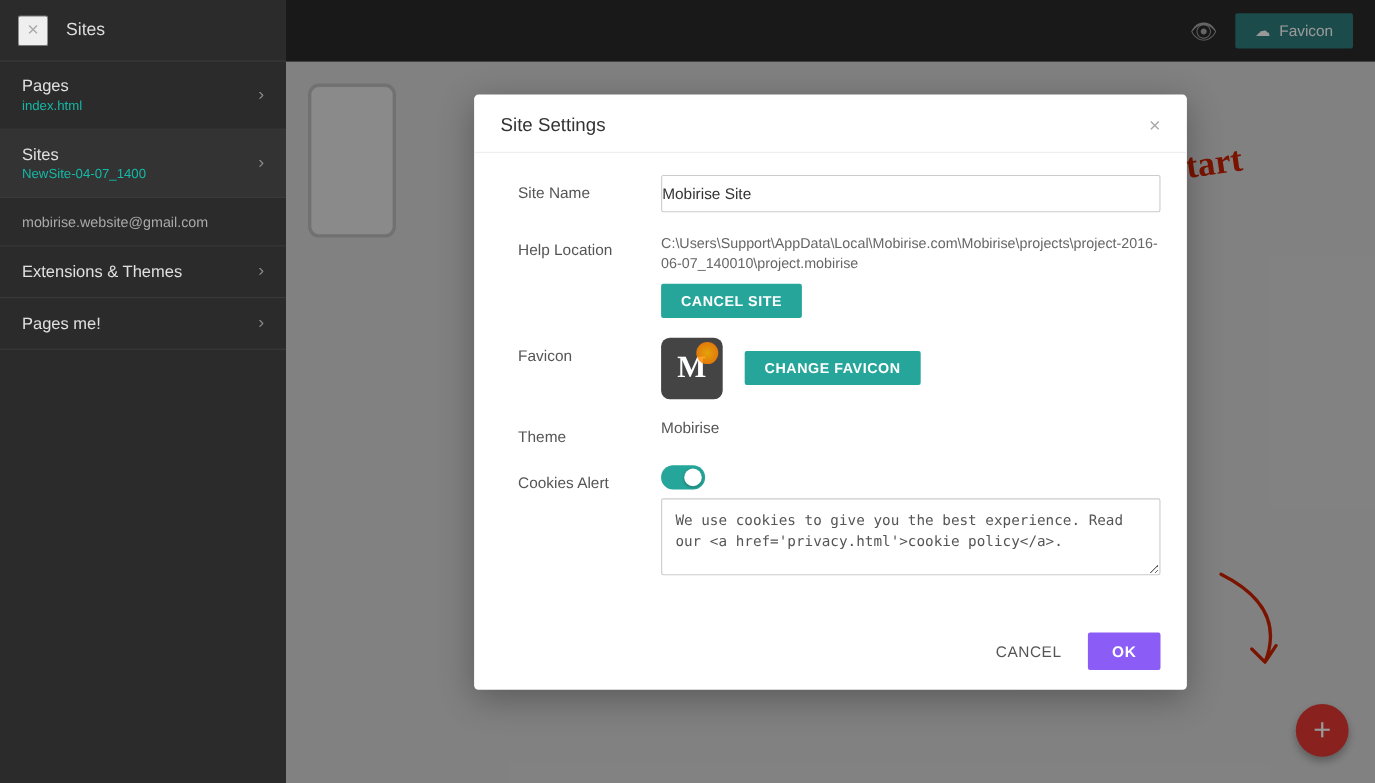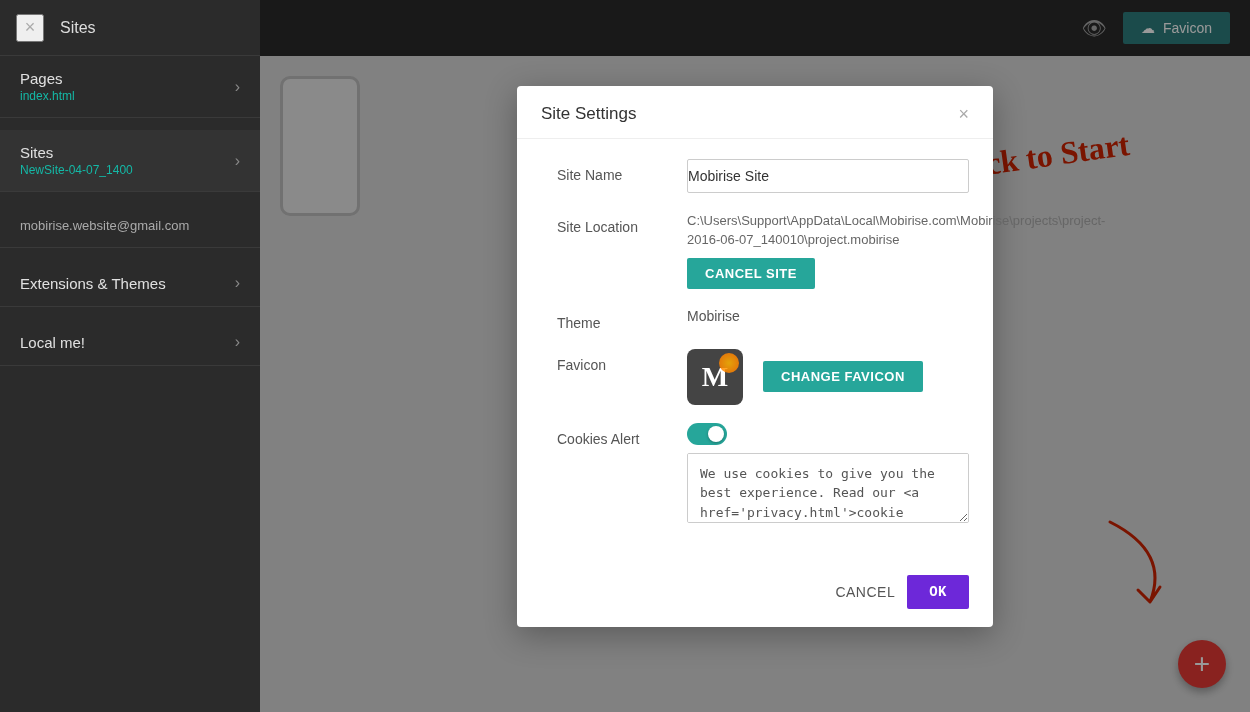--- a/index.html
+++ b/index.html
@@ -43,21 +43,20 @@
     }
     .sites-title {
       margin-left: 16px;
       font-size: 16px;
       color: #ddd;
     }
     .sidebar-nav {
       flex: 1;
       display: flex;
       flex-direction: column;
-      gap: 12px;
     }
     .sidebar-item {
       display: flex;
       align-items: center;
       justify-content: space-between;
       padding: 14px 20px;
       cursor: pointer;
       border-bottom: 1px solid #3a3a3a;
     }
     .sidebar-item-left {
@@ -167,21 +166,21 @@
       z-index: 100;
       display: flex;
       align-items: center;
       justify-content: center;
     }
 
     
     .modal {
       background: #fff;
       border-radius: 4px;
-      width: 476px;
+      width: 648px;
       box-shadow: 0 8px 32px rgba(0,0,0,0.3);
       position: relative;
     }
     .modal-header {
       padding: 18px 24px 14px;
       display: flex;
       align-items: center;
       justify-content: space-between;
       border-bottom: 1px solid #eee;
     }
@@ -335,42 +334,42 @@
       line-height: 1.5;
       outline: none;
     }
 
     
     .modal-footer {
       padding: 14px 24px 18px;
       display: flex;
       align-items: center;
       justify-content: flex-end;
+      gap: 12px;
     }
     .cancel-btn {
       background: none;
       border: none;
       color: #555;
       font-size: 14px;
       cursor: pointer;
       padding: 8px 12px;
       font-weight: 500;
       letter-spacing: 0.5px;
     }
     .ok-btn {
-      background: #6d28d9;
+      background: #8b5cf6;
       color: #fff;
       border: none;
       padding: 9px 22px;
       font-size: 14px;
       font-weight: 600;
       cursor: pointer;
       border-radius: 2px;
       letter-spacing: 0.5px;
-      font-family: Liberation Mono, monospace;
     }
 
     
     .mobile-frame {
       position: absolute;
       left: 20px;
       top: 20px;
       width: 80px;
       height: 140px;
       border: 3px solid #aaa;
@@ -424,21 +423,21 @@
     </div>
     <div class="sidebar-email">mobirise.website@gmail.com</div>
     <div class="sidebar-item">
       <div class="sidebar-item-left">
         <span class="sidebar-item-label">Extensions &amp; Themes</span>
       </div>
       <span class="sidebar-item-icon">›</span>
     </div>
     <div class="sidebar-item">
       <div class="sidebar-item-left">
-        <span class="sidebar-item-label">Local me!</span>
+        <span class="sidebar-item-label">Pages me!</span>
       </div>
       <span class="sidebar-item-icon">›</span>
     </div>
   </nav>
 </div>
 
 <div class="main-area">
   <div class="main-topbar">
     <span class="topbar-eye">👁</span>
     <button class="publish-btn">
@@ -470,44 +469,44 @@
       <div class="modal-body">
 
         <div class="form-row">
           <span class="form-label">Site Name</span>
           <div class="form-control-wrap">
             <input class="form-input" type="text" value="Mobirise Site" style="">
           </div>
         </div>
 
         <div class="form-row">
-          <span class="form-label">Site Location</span>
+          <span class="form-label">Help Location</span>
           <div class="form-control-wrap">
             <div class="location-text">C:\Users\Support\AppData\Local\Mobirise.com\Mobirise\projects\project-2016-06-07_140010\project.mobirise</div>
             <button class="export-btn">CANCEL SITE</button>
-          </div>
-        </div>
-
-        <div class="form-row">
-          <span class="form-label">Theme</span>
-          <div class="form-control-wrap">
-            <span class="theme-text">Mobirise</span>
           </div>
         </div>
 
         <div class="form-row">
           <span class="form-label">Favicon</span>
           <div class="form-control-wrap">
             <div class="favicon-wrap">
               <div class="favicon-icon">
                 <span class="favicon-m">M</span>
                 <div class="favicon-sparkle"></div>
               </div>
               <button class="change-favicon-btn">CHANGE FAVICON</button>
             </div>
+          </div>
+        </div>
+
+        <div class="form-row">
+          <span class="form-label">Theme</span>
+          <div class="form-control-wrap">
+            <span class="theme-text">Mobirise</span>
           </div>
         </div>
 
         <div class="form-row">
           <span class="form-label">Cookies Alert</span>
           <div class="form-control-wrap">
             <div class="toggle-wrap">
               <div class="toggle-row">
                 <div class="toggle">
                   <div class="toggle-knob"></div>

